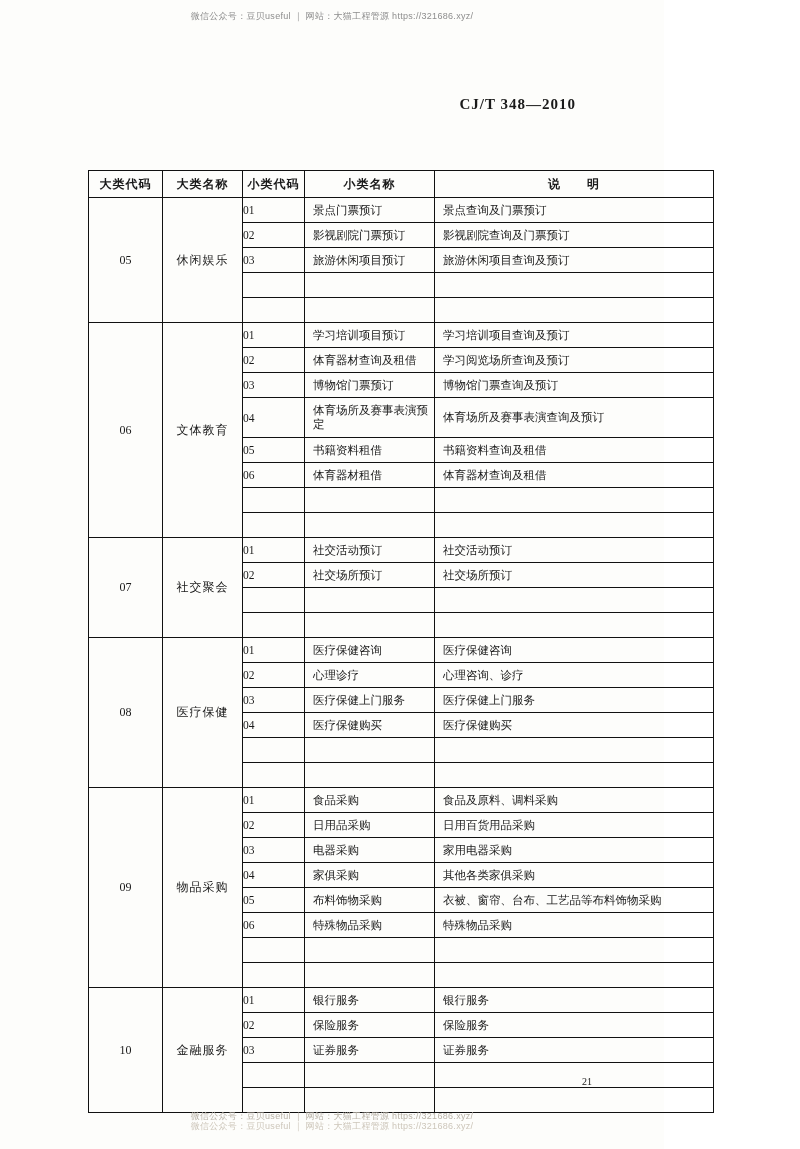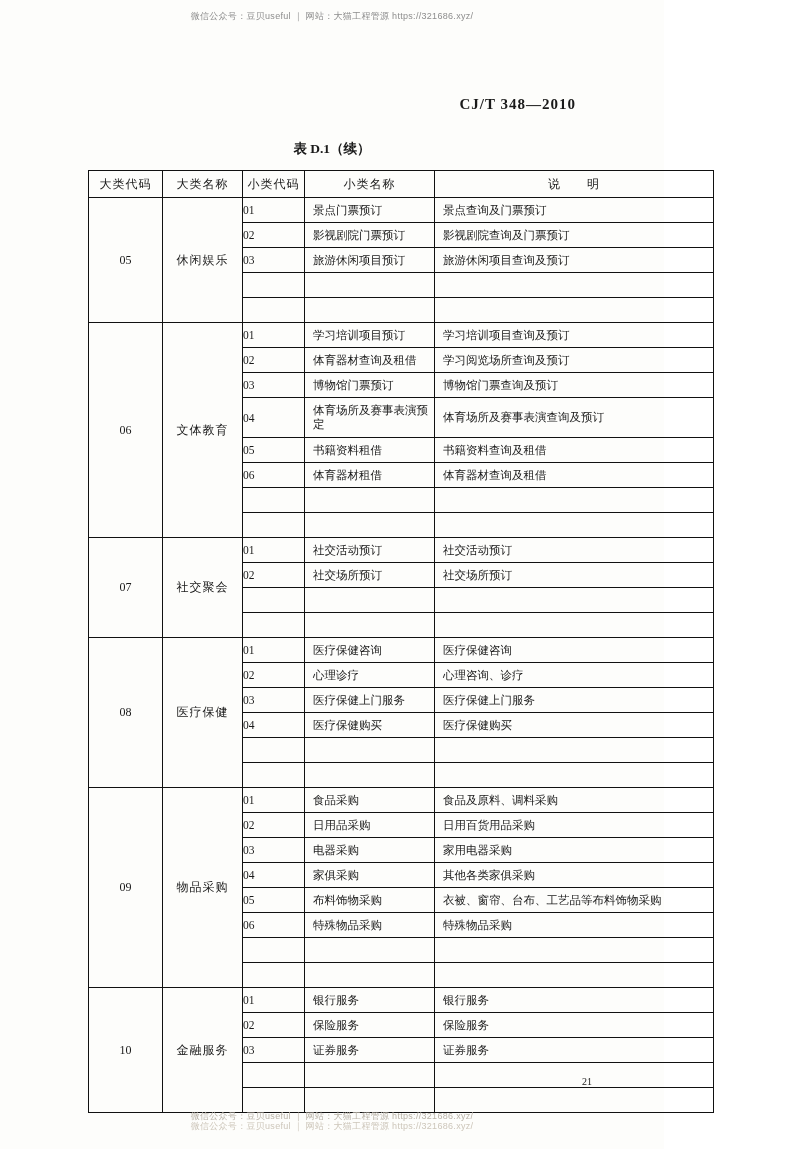--- a/index.html
+++ b/index.html
@@ -85,21 +85,21 @@
   table.maintable col.c4 { width: 130px; }
   table.maintable col.c5 { width: 279px; }
 
   table.maintable th, table.maintable td {
     border: 1px solid #111;
     padding: 0;
     height: 24px;
     vertical-align: middle;
   }
   table.maintable thead th {
-    font-weight: normal;
+    font-weight: bold;
     text-align: center;
     height: 26px;
     font-size: 12px;
     letter-spacing: 1px;
   }
   .cell-center {
     text-align: left;
   }
   .cell-left {
     text-align: left;
@@ -134,21 +134,20 @@
 </style>
 </head>
 <body>
 
 <div class="page">
 
   <div class="watermark-top">微信公众号：豆贝useful ｜ 网站：大猫工程管源 https://321686.xyz/</div>
 
   <div class="std-code">CJ/T 348—2010</div>
 
-  <div class="table-caption">表 D.1（续）</div>
 
   <div class="table-wrap">
     <table class="maintable">
       <colgroup>
         <col class="c1">
           <col class="c2">
           <col class="c3">
           <col class="c4">
           <col class="c5">
       </colgroup>

